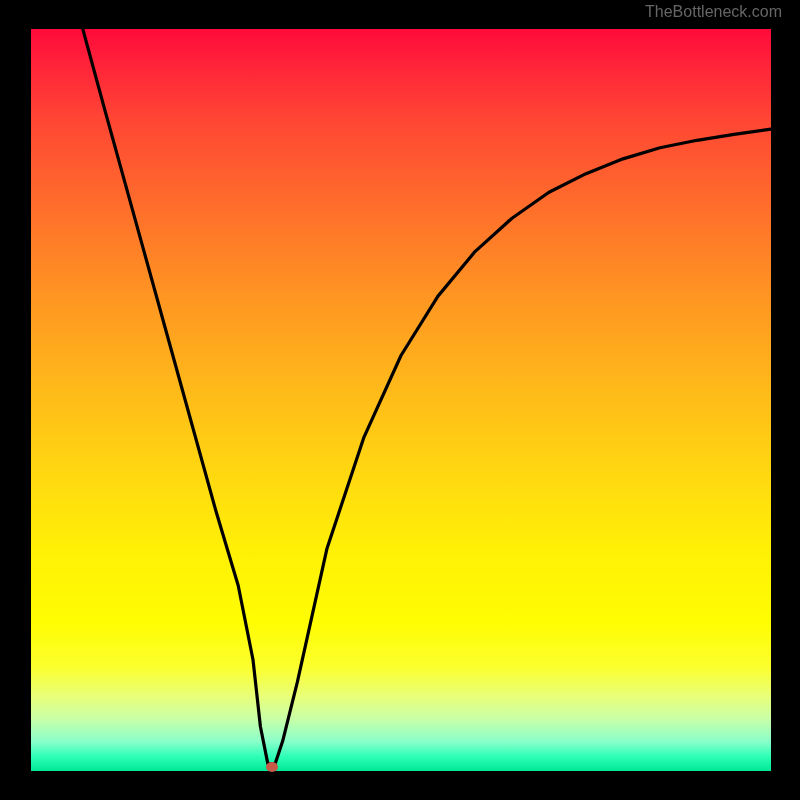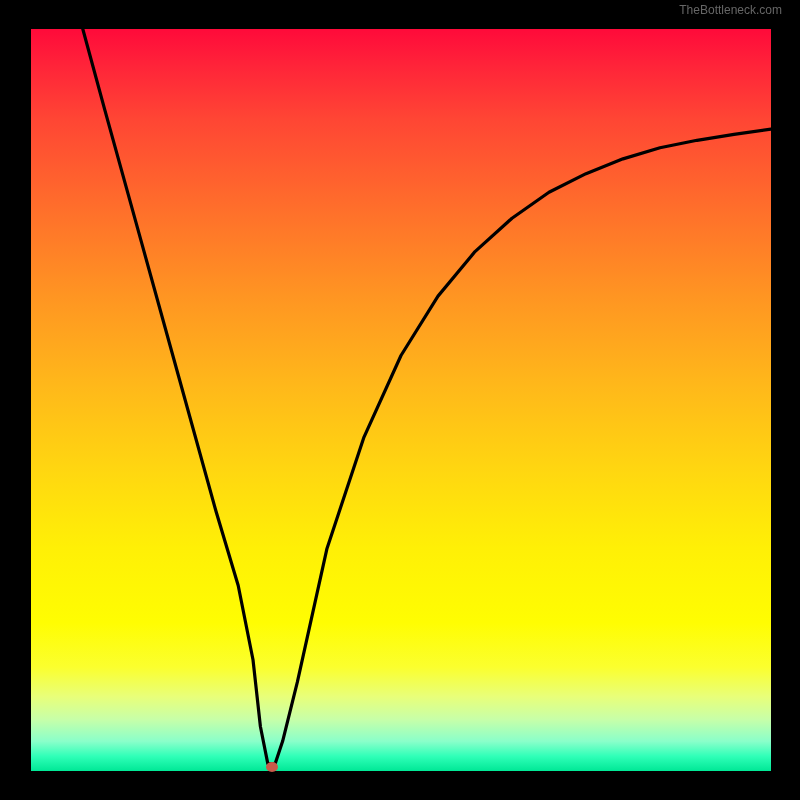--- a/index.html
+++ b/index.html
@@ -12,21 +12,21 @@
     height: 800px;
     background: #000;
     font-family: Arial, sans-serif;
     position: relative;
   }
   .watermark {
     position: absolute;
     top: 3px;
     right: 18px;
     color: #666;
-    font-size: 12px;
+    font-size: 16px;
     font-weight: 500;
     z-index: 10;
   }
   .chart-area {
     width: 800px;
     height: 800px;
     background: #000;
     position: relative;
   }
   .plot-bg {

